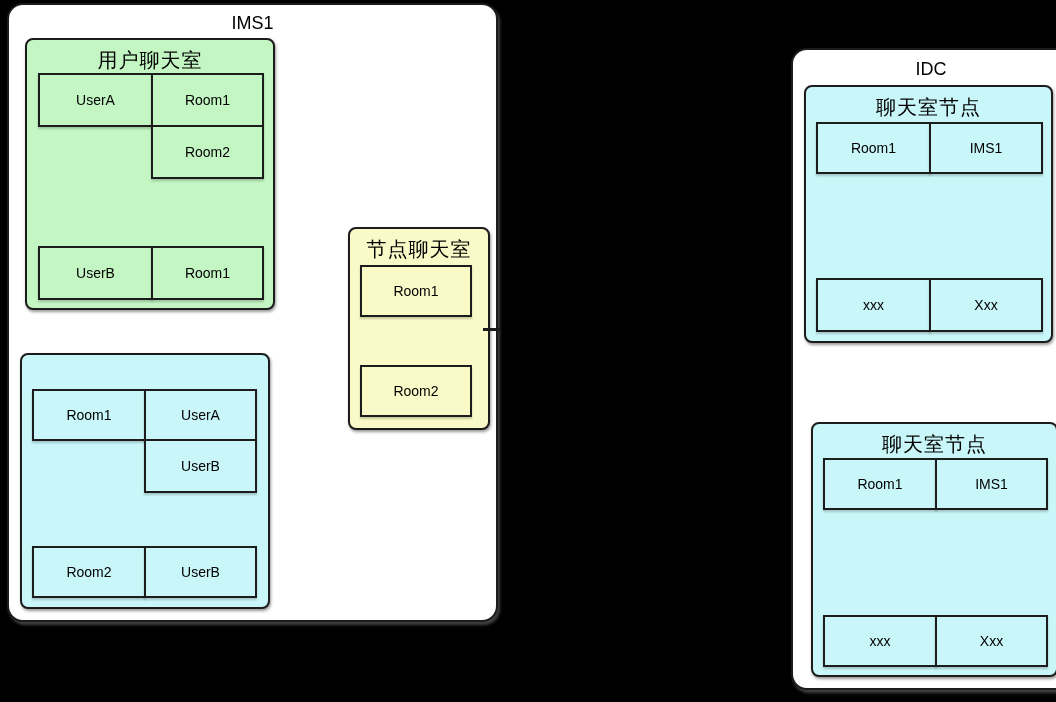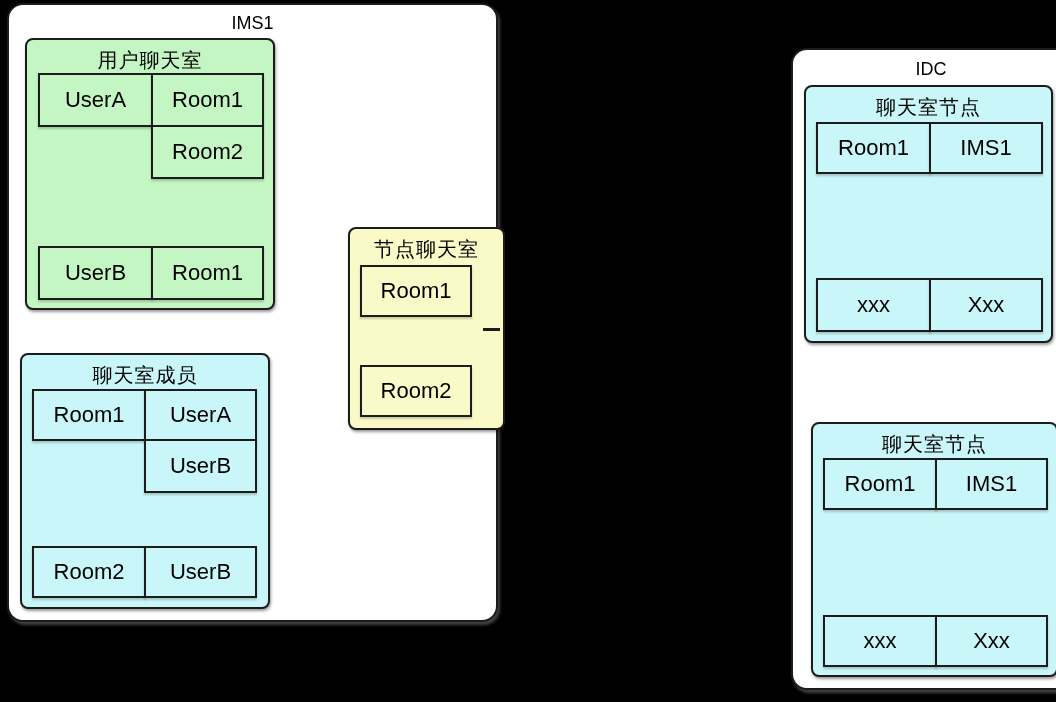--- a/index.html
+++ b/index.html
@@ -56,21 +56,21 @@
     letter-spacing: 1px;
   }
   .cell {
     position: absolute;
     box-sizing: border-box;
     border: 2px solid var(--border, #1c1c1c);
     background: inherit;
     display: flex;
     align-items: center;
     justify-content: center;
-    font-size: 22px;
+    font-size: 14px;
     box-shadow: 0 2px 2px rgba(0,0,0,0.20);
   }
   .connector {
     position: absolute;
     background: var(--border, #1c1c1c);
     z-index: 5;
   }
 </style>
 </head>
 <body>
@@ -83,29 +83,28 @@
     <div class="box green" style="left:16px; top:33px; width:250px; height:272px;">
       <div class="box-title">用户聊天室</div>
       <div class="cell" style="left:11px; top:33px; width:115px; height:54px;">UserA</div>
       <div class="cell" style="left:124px; top:33px; width:113px; height:54px;">Room1</div>
       <div class="cell" style="left:124px; top:85px; width:113px; height:54px;">Room2</div>
       <div class="cell" style="left:11px; top:206px; width:115px; height:54px;">UserB</div>
       <div class="cell" style="left:124px; top:206px; width:113px; height:54px;">Room1</div>
     </div>
 
     <div class="box cyan" style="left:11px; top:348px; width:250px; height:256px;">
-      <div class="box-title">聊天室成员</div>
       <div class="cell" style="left:10px; top:34px; width:114px; height:52px;">Room1</div>
       <div class="cell" style="left:122px; top:34px; width:113px; height:52px;">UserA</div>
       <div class="cell" style="left:122px; top:84px; width:113px; height:54px;">UserB</div>
       <div class="cell" style="left:10px; top:191px; width:114px; height:52px;">Room2</div>
       <div class="cell" style="left:122px; top:191px; width:113px; height:52px;">UserB</div>
     </div>
 
-    <div class="box yellow" style="left:339px; top:222px; width:157px; height:203px;">
+    <div class="box yellow" style="left:339px; top:222px; width:142px; height:203px;">
       <div class="box-title">节点聊天室</div>
       <div class="cell" style="left:10px; top:36px; width:112px; height:52px;">Room1</div>
       <div class="cell" style="left:10px; top:136px; width:112px; height:52px;">Room2</div>
     </div>
   </div>
 
   <div class="connector" style="left:483px; top:328px; width:17px; height:3px;"></div>
 
   <div class="container" style="left:768px; top:48px; width:280px; height:642px;margin-left:23px;">
     <div class="container-title" style="top:9px;">IDC</div>

